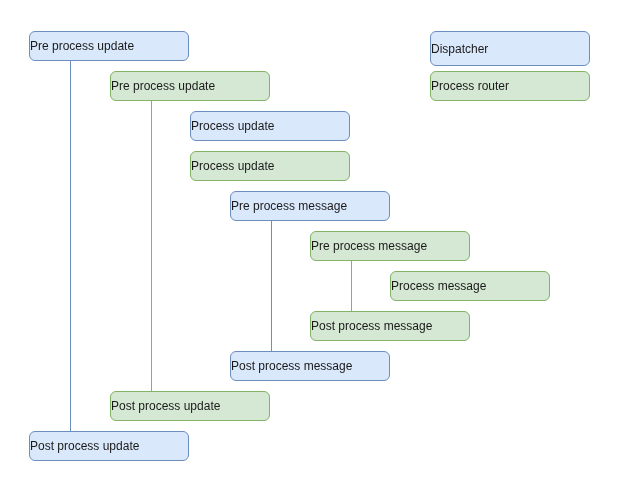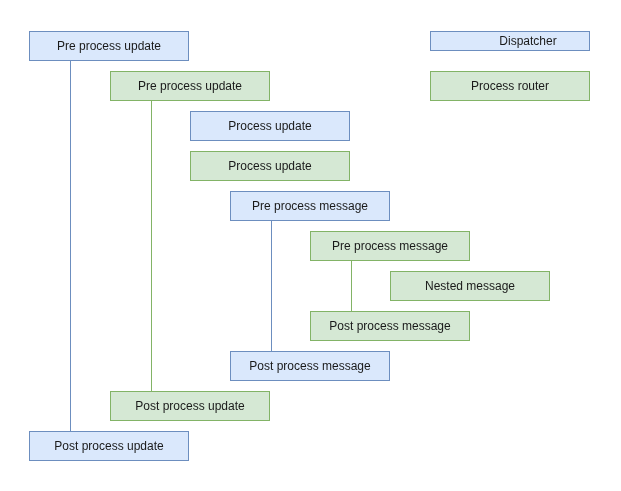--- a/index.html
+++ b/index.html
@@ -18,29 +18,29 @@
     width: 621px;
     height: 491px;
     overflow: hidden;
     background: #ffffff;
   }
   .node {
     position: absolute;
     box-sizing: border-box;
     display: flex;
     align-items: center;
-    justify-content: center;
     font-size: 12px;
     line-height: 14px;
     color: #1a1a1a;
     text-align: center;
     border-width: 1px;
     border-style: solid;
     z-index: 2;
     white-space: nowrap;
+    border-radius: 6px;
   }
   .node.blue {
     background: #dae8fc;
     border-color: #6c8ebf;
   }
   .node.green {
     background: #d5e8d4;
     border-color: #82b366;
   }
   .edge {
@@ -77,36 +77,36 @@
       <div class="node green" style="left: 190px; top: 151px; width: 160px; height: 30px;">
         <span>Process update</span>
       </div>
       <div class="node blue" style="left: 230px; top: 191px; width: 160px; height: 30px;">
         <span>Pre process message</span>
       </div>
       <div class="node green" style="left: 310px; top: 231px; width: 160px; height: 30px;">
         <span>Pre process message</span>
       </div>
       <div class="node green" style="left: 390px; top: 271px; width: 160px; height: 30px;">
-        <span>Nested message</span>
+        <span>Process message</span>
       </div>
       <div class="node green" style="left: 310px; top: 311px; width: 160px; height: 30px;">
         <span>Post process message</span>
       </div>
       <div class="node blue" style="left: 230px; top: 351px; width: 160px; height: 30px;">
         <span>Post process message</span>
       </div>
       <div class="node green" style="left: 110px; top: 391px; width: 160px; height: 30px;">
         <span>Post process update</span>
       </div>
       <div class="node blue" style="left: 29px; top: 431px; width: 160px; height: 30px;">
         <span>Post process update</span>
       </div>
     </div>
   <div id="legend-layer">
-      <div class="node blue" style="left: 430px; top: 31px; width: 160px; height: 20px; padding-left: 36px;">
+      <div class="node blue" style="left: 430px; top: 31px; width: 160px; height: 35px;">
         <span>Dispatcher</span>
       </div>
       <div class="node green" style="left: 430px; top: 71px; width: 160px; height: 30px;">
         <span>Process router</span>
       </div>
     </div>
 </div>
 
 </body></html>

